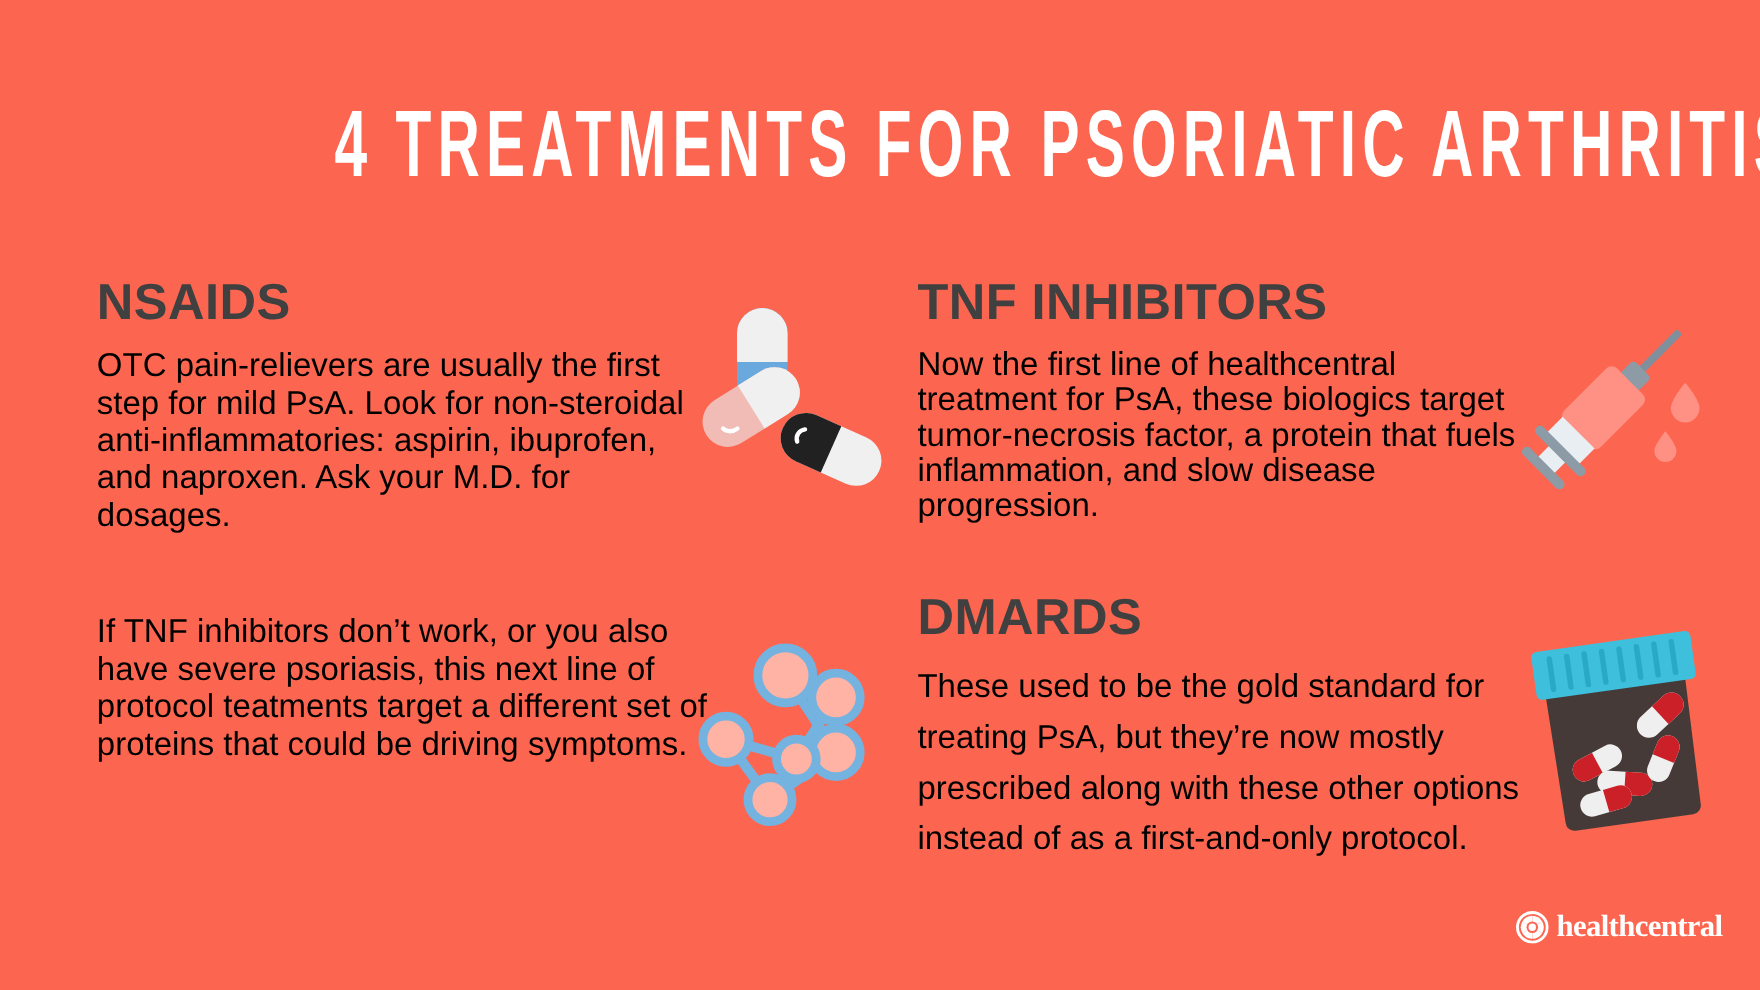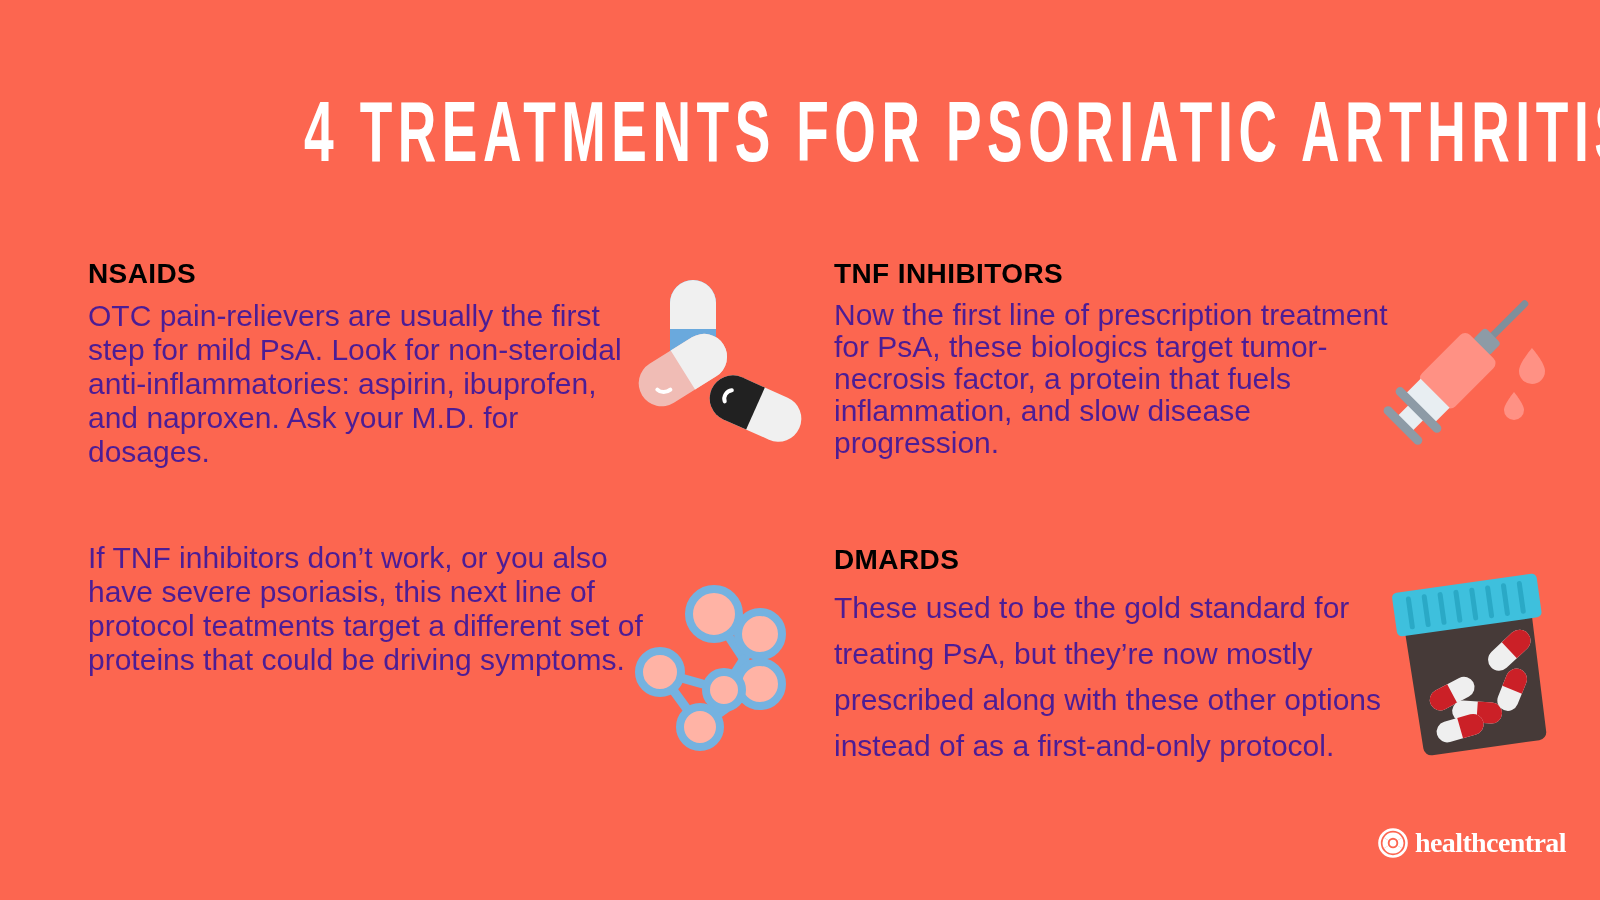--- a/index.html
+++ b/index.html
@@ -29,33 +29,33 @@
     line-height:86px;
     letter-spacing:9px;
     transform:scaleX(0.62);
     transform-origin:center top;
     white-space:nowrap;
   }
 
   
   .card { position:absolute; }
   .card-head {
-    color:#000000;
+    color:#404040;
     font-weight:bold;
-    font-size:28px;
+    font-size:46px;
     line-height:44px;
     letter-spacing:0.4px;
     white-space:nowrap;
   }
   .card-body {
-    color:#4c1d95;
+    color:#000000;
     font-size:30px;
     line-height:34px;
     font-weight:400;
-    margin-top:3px;
+    margin-top:20px;
   }
 
   
   #card-nsaids        { left:88px;  top:252px; width:560px; }
   #card-tnf           { left:834px; top:252px; width:560px; }
   #card-interleukins  { left:88px;  top:538px; width:560px; }
   #card-dmards        { left:834px; top:538px; width:580px; }
 
   #card-dmards .card-body { line-height:46px; }
   #card-tnf .card-body    { line-height:32px; }
@@ -114,21 +114,21 @@
       <g transform="translate(101,92) rotate(24)">
         <rect x="0" y="0" width="96" height="46" rx="23" ry="23" fill="#f0f0f0"></rect>
         <path d="M48,0 H23 A23,23 0 0 0 0,23 A23,23 0 0 0 23,46 H48 Z" fill="#212121"></path>
         <path d="M19,16 a10,9 0 0 0 -2,13" fill="none" stroke="#ffffff" stroke-width="4" stroke-linecap="round"></path>
       </g>
     </svg>
   </div>
 
   <div class="card" id="card-tnf">
     <div class="card-head">TNF INHIBITORS</div>
-    <div class="card-body">Now the first line of prescription treatment for PsA, these biologics target tumor-necrosis factor, a protein that fuels inflammation, and slow disease progression.</div>
+    <div class="card-body">Now the first line of healthcentral treatment for PsA, these biologics target tumor-necrosis factor, a protein that fuels inflammation, and slow disease progression.</div>
   </div>
 
   <div class="icon-wrap" id="icon-syringe">
     <svg viewBox="0 0 184 184" xmlns="http://www.w3.org/2000/svg">
       <g transform="rotate(-45 92 92)">
 
         <rect x="126" y="86" width="52" height="7" rx="3" fill="#7f8f9b"></rect>
 
         <rect x="112" y="78" width="18" height="23" rx="4" fill="#8d9ba6"></rect>
 

